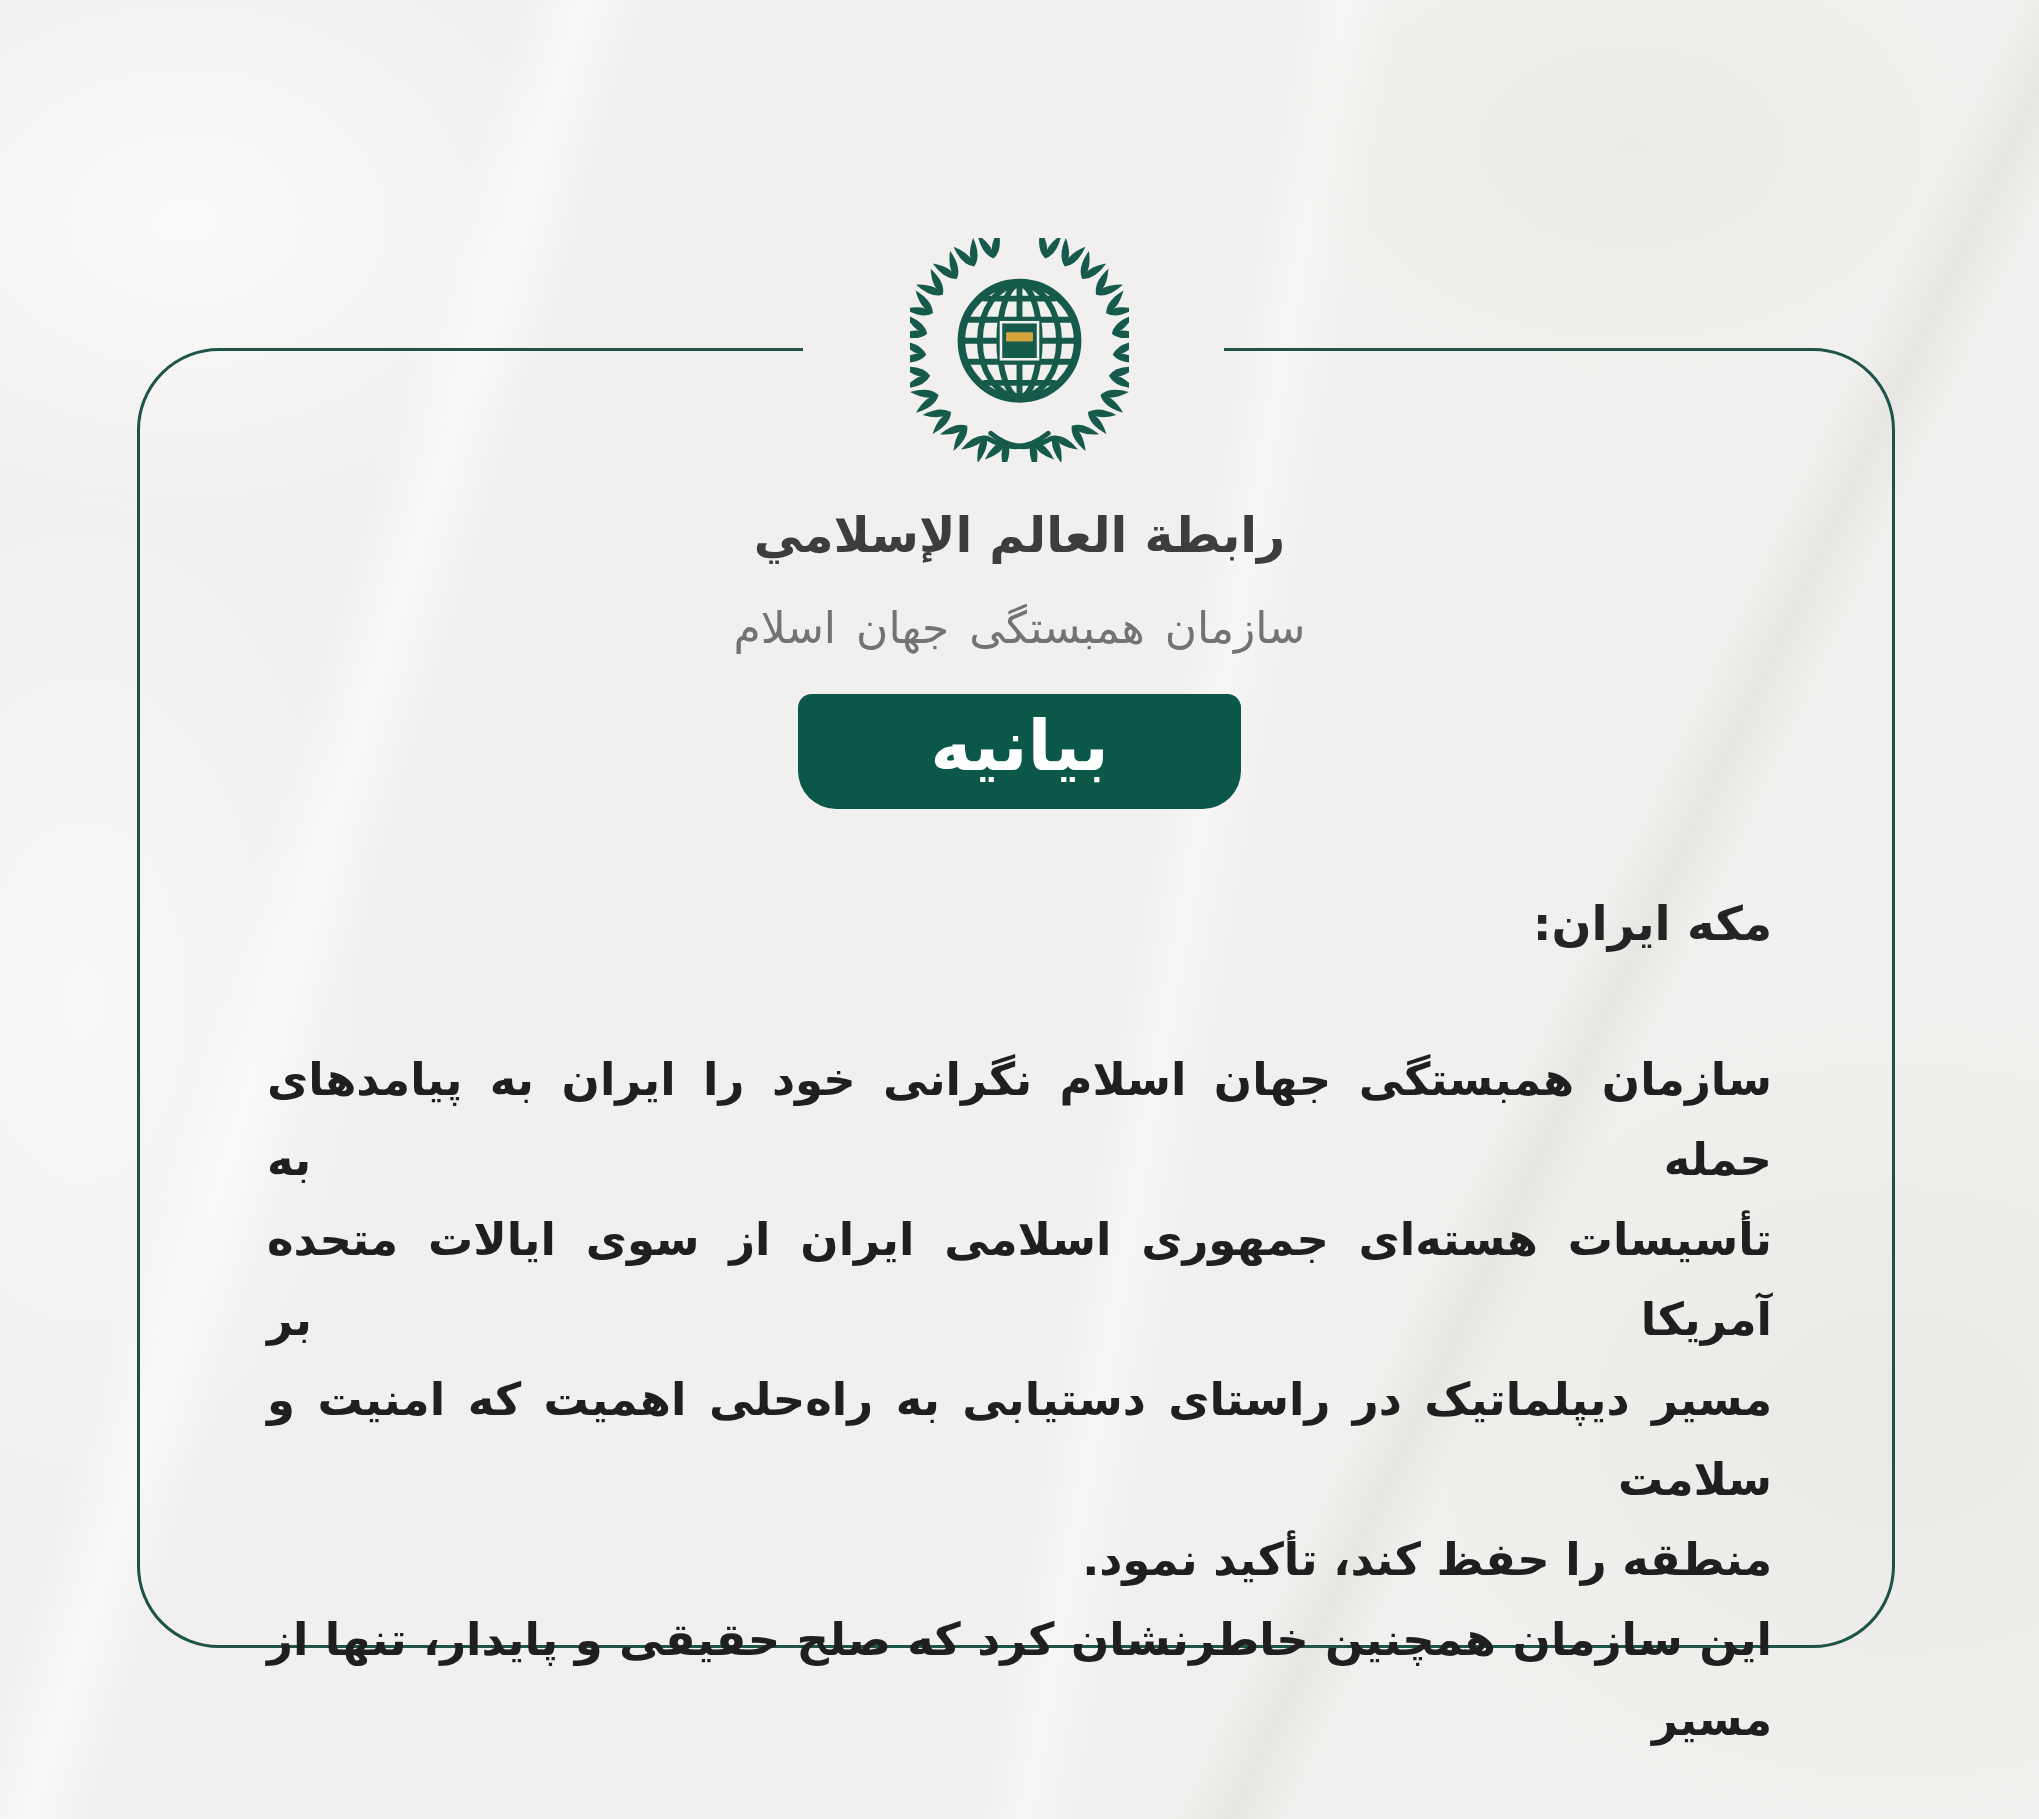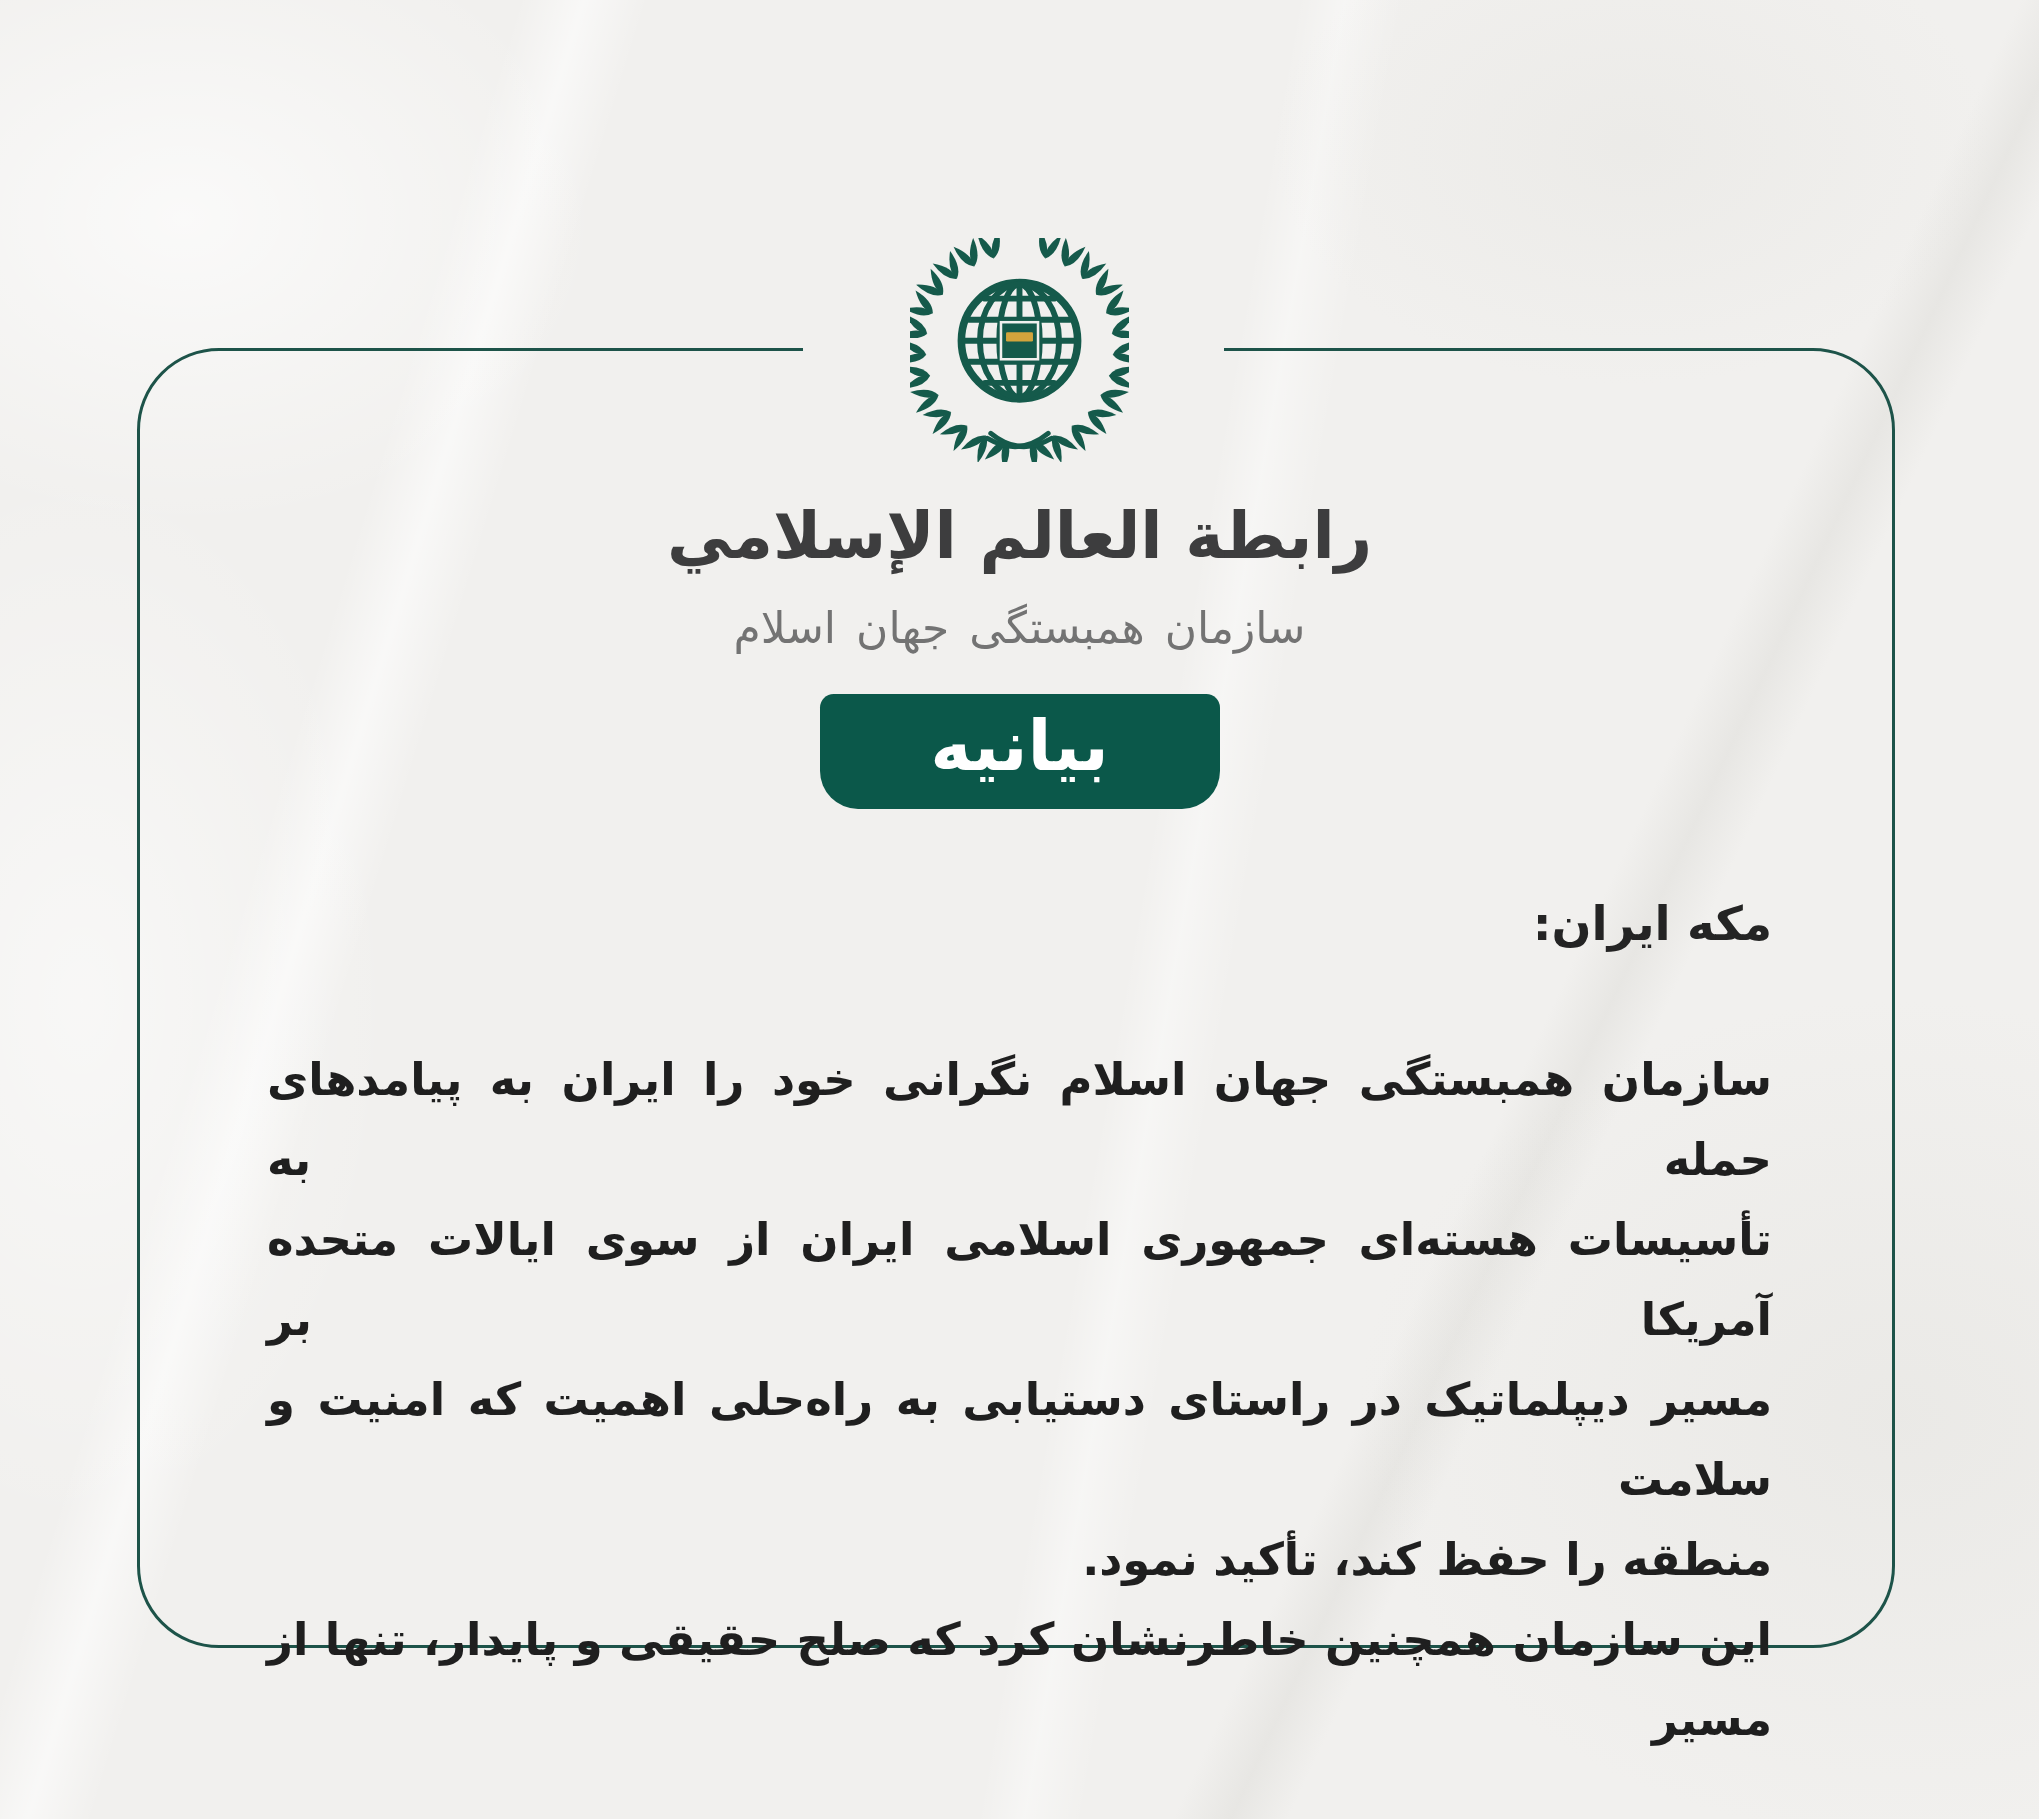--- a/index.html
+++ b/index.html
@@ -27,28 +27,28 @@
     position:absolute;left:803px;top:341px;width:421px;height:19px;
     background:#f1f0ee;z-index:2;
   }
   .header{
     position:absolute;left:0;right:0;top:238px;text-align:center;z-index:3;
   }
   .emblem{width:219px;height:224px;margin:0 auto;}
   .emblem svg{width:100%;height:100%;display:block;}
   .calligraphy{
     direction:rtl;margin-top:13.7px;line-height:120px;
-    font-size:65px;font-weight:bold;color:#3d3d3e;letter-spacing:0;
+    font-size:49px;font-weight:bold;color:#3d3d3e;letter-spacing:0;
   }
   .org-name{
     direction:rtl;margin-top:6.8px;line-height:51px;
     font-size:44px;font-weight:normal;color:#737373;word-spacing:6px;
   }
   .banner{
-    width:400px;height:115px;margin:41px auto 0;
+    width:443px;height:115px;margin:41px auto 0;
     background:#0b584a;border-radius:13.7px 13.7px 38px 38px;
     display:flex;align-items:center;justify-content:center;
   }
   .banner-label{
     direction:rtl;color:#ffffff;font-size:70px;font-weight:bold;
     line-height:1;padding-bottom:12px;
   }
   .content{
     position:absolute;left:267px;right:267px;top:894px;z-index:3;
     direction:rtl;color:#1f1f1f;

